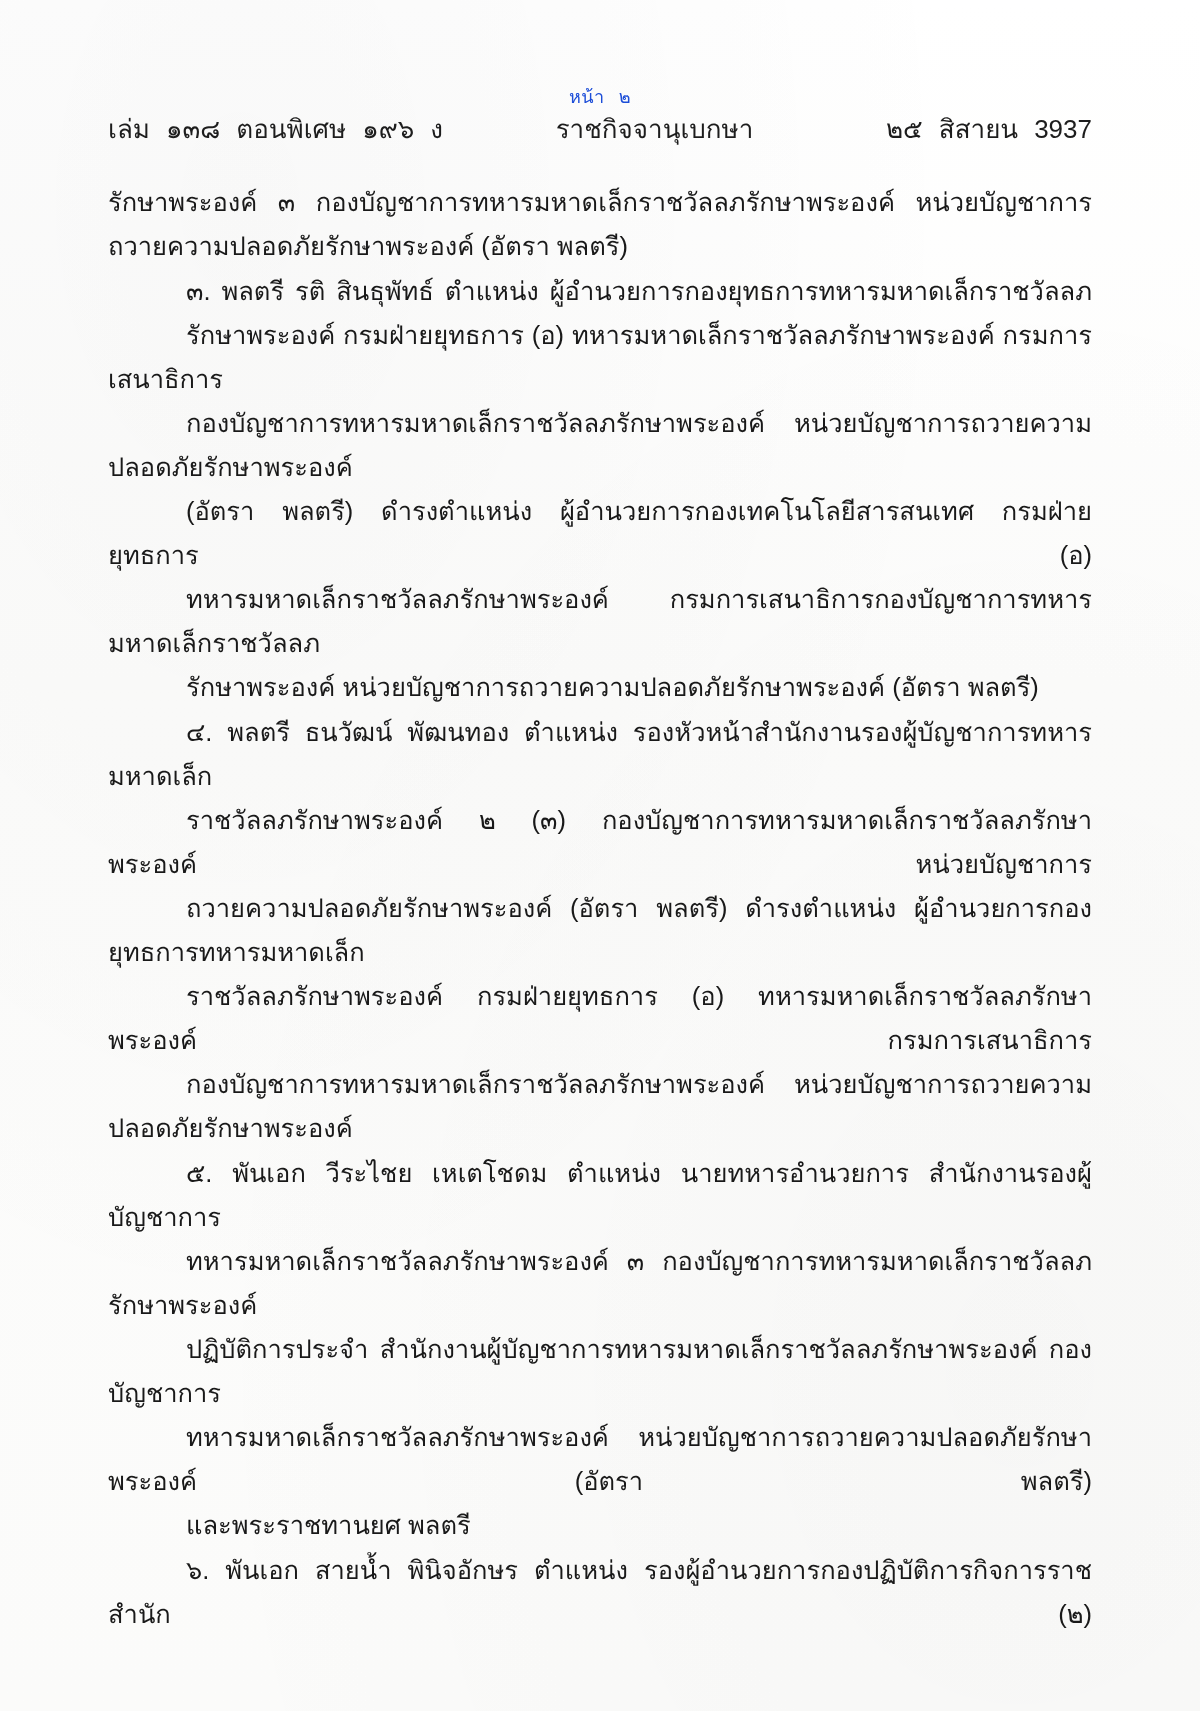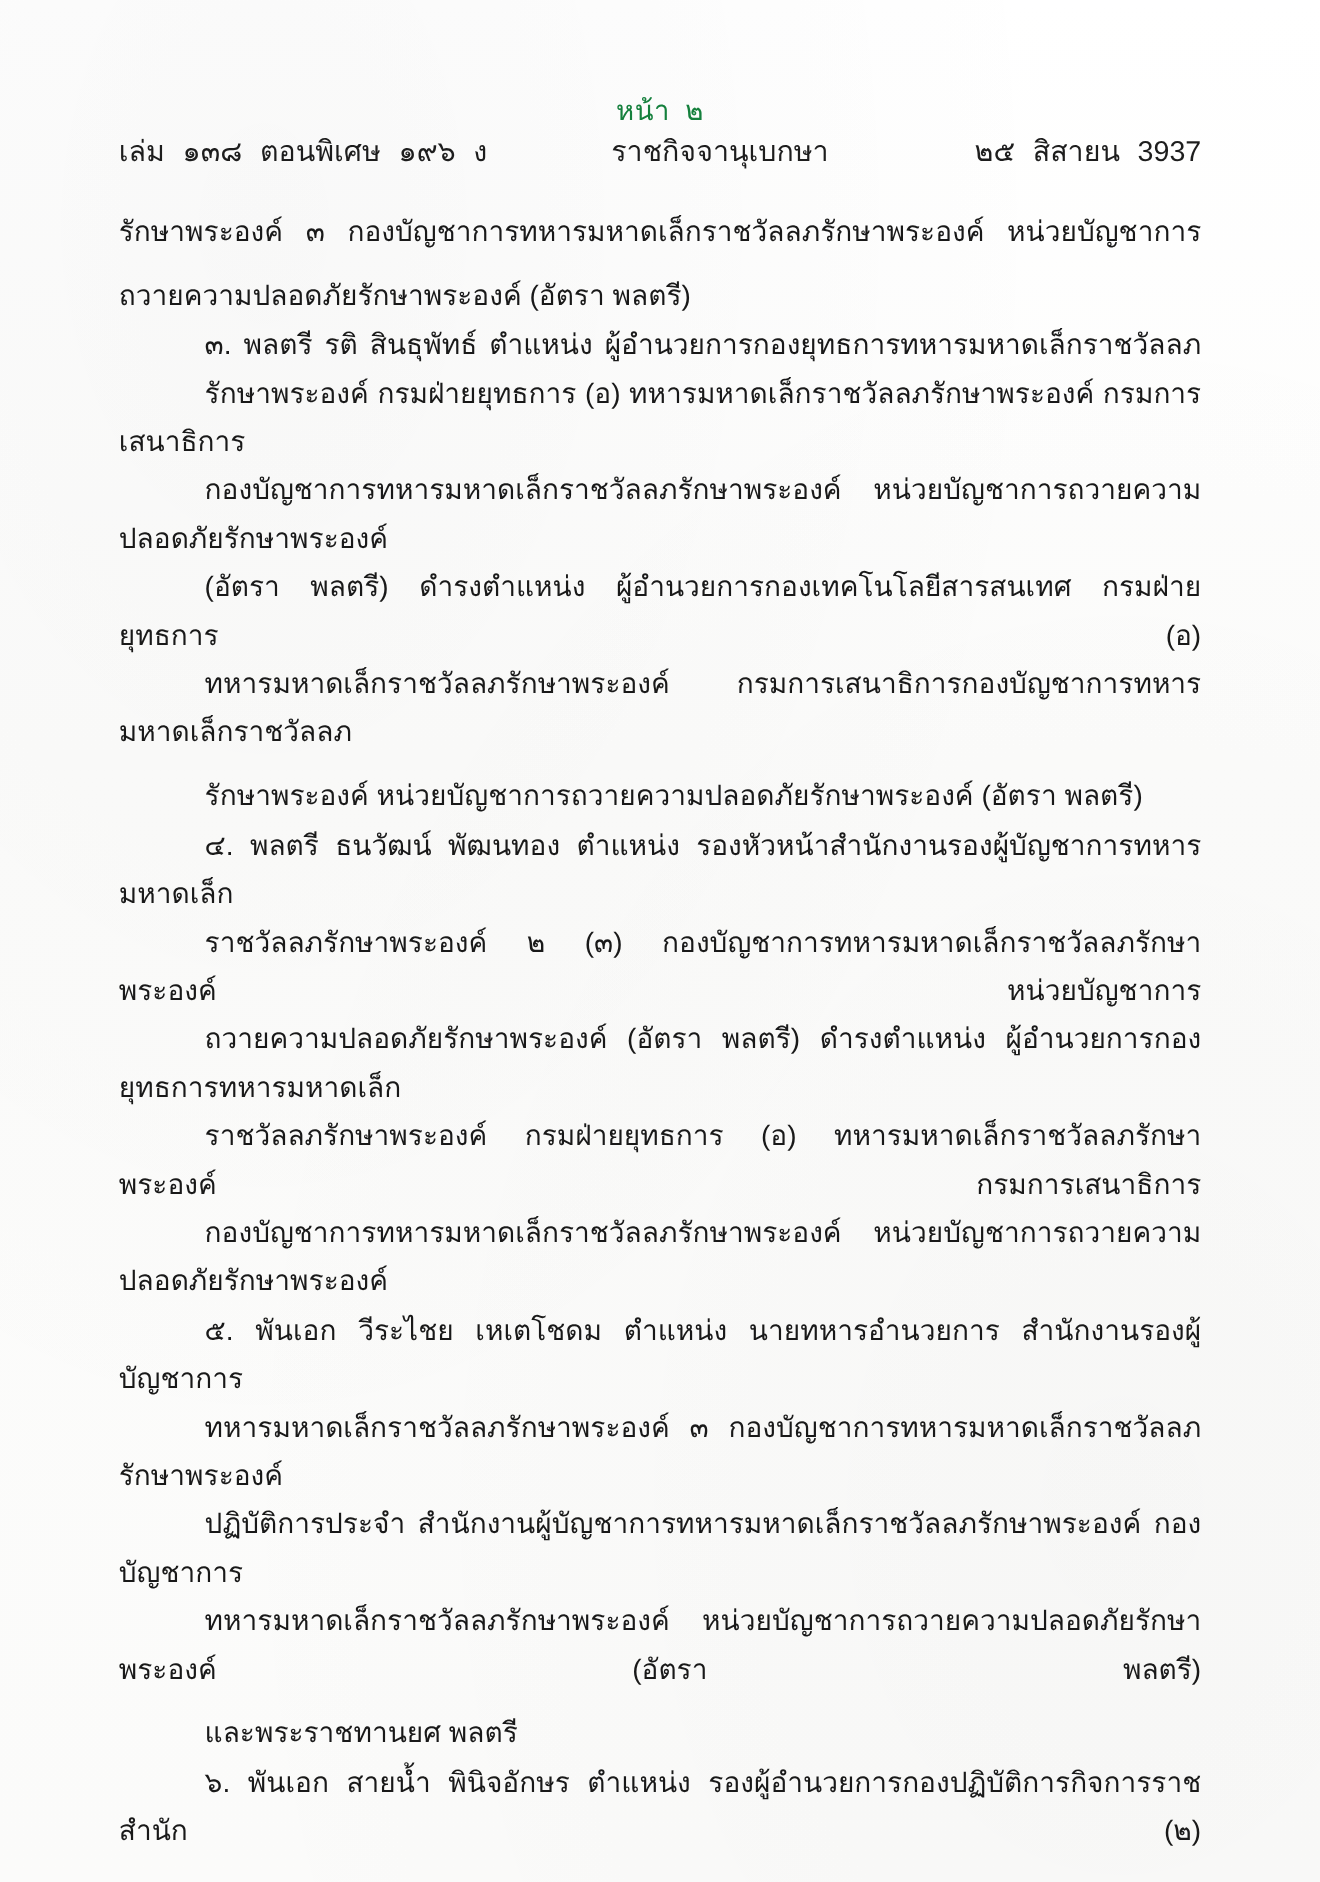--- a/index.html
+++ b/index.html
@@ -37,23 +37,23 @@
     z-index: 1;
     padding: 0 108px;
   }
 
   
   .masthead {
     padding-top: 86px;
   }
   .page-number-line {
     text-align: center;
-    font-size: 25px;
+    font-size: 18px;
     line-height: 1.25;
-    color: #15803d;
+    color: #1d4ed8;
     letter-spacing: 0.5px;
     margin-bottom: 4px;
   }
   .page-number-line .pg-label { margin-right: 14px; }
 
   .gazette-line {
     display: flex;
     align-items: baseline;
     justify-content: space-between;
     font-size: 26px;
@@ -94,21 +94,20 @@
     white-space: pre-wrap;
   }
   
   .para .ln.j {
     text-align: justify;
     text-align-last: justify;
   }
   .para .ln.last {
     text-align: left;
     text-align-last: left;
-    margin-top: 14px;
   }
   
   .body-text, .masthead {
     -webkit-font-smoothing: antialiased;
     text-rendering: optimizeLegibility;
   }
 </style>
 </head>
 <body>
 

